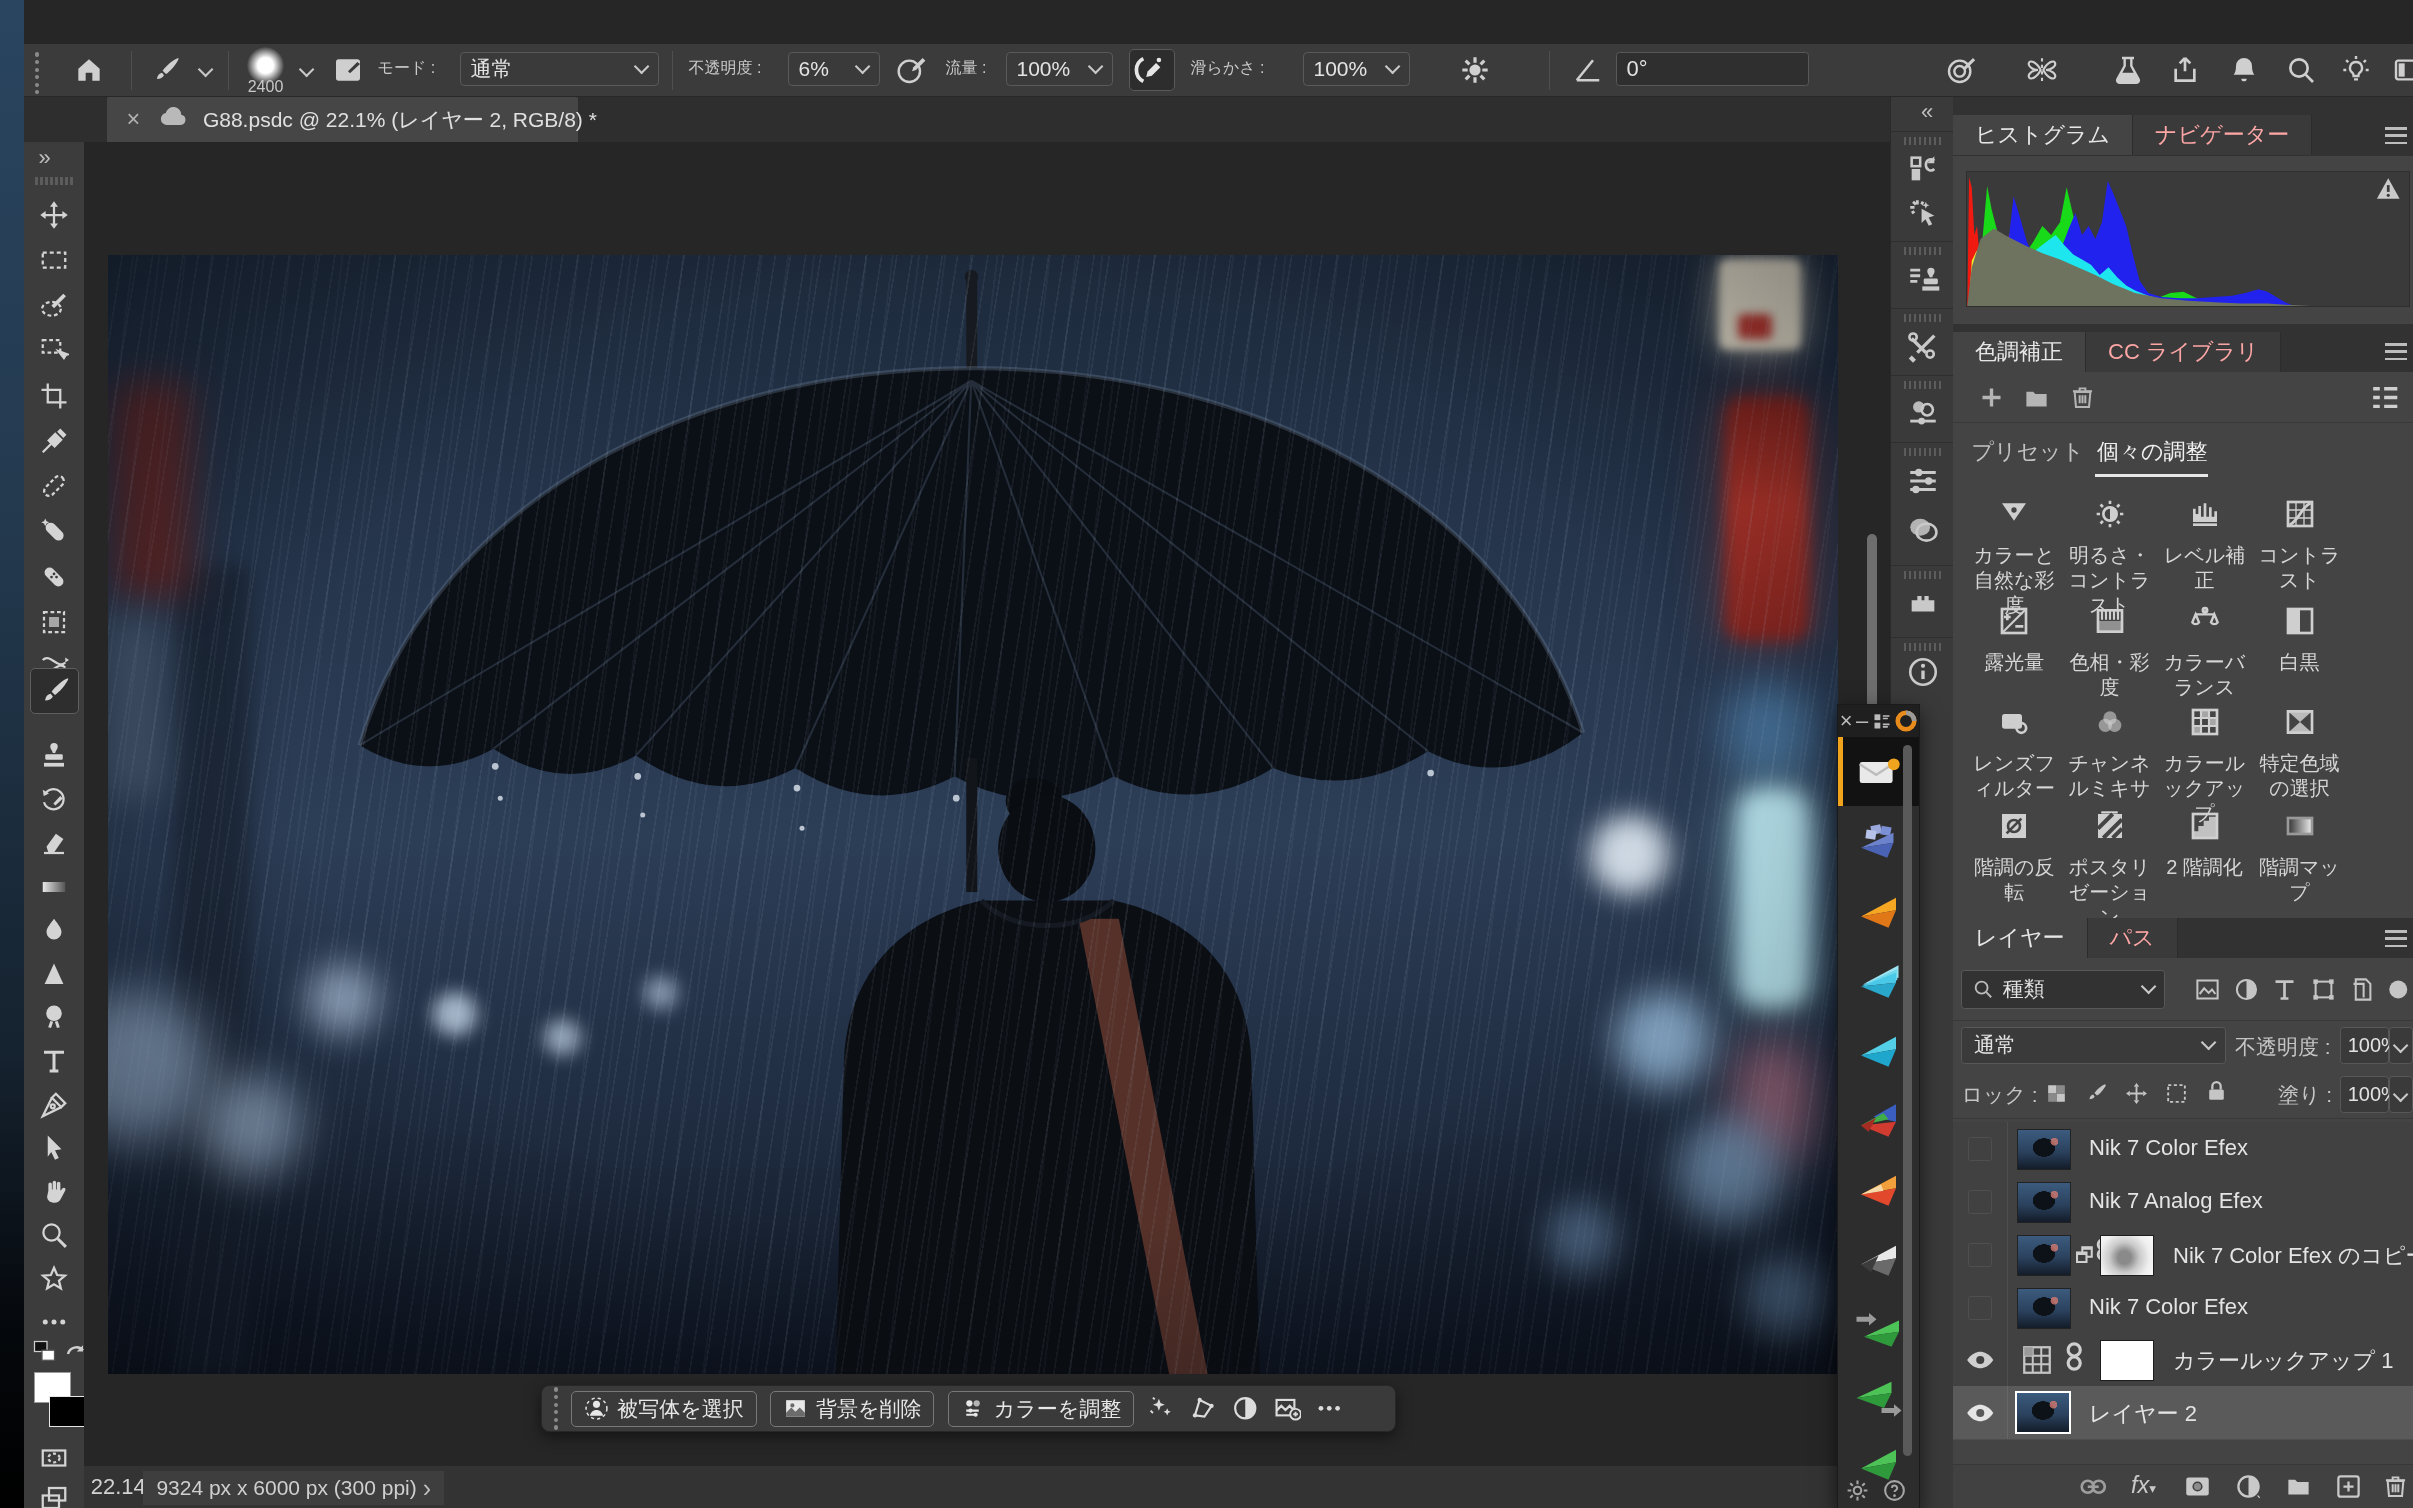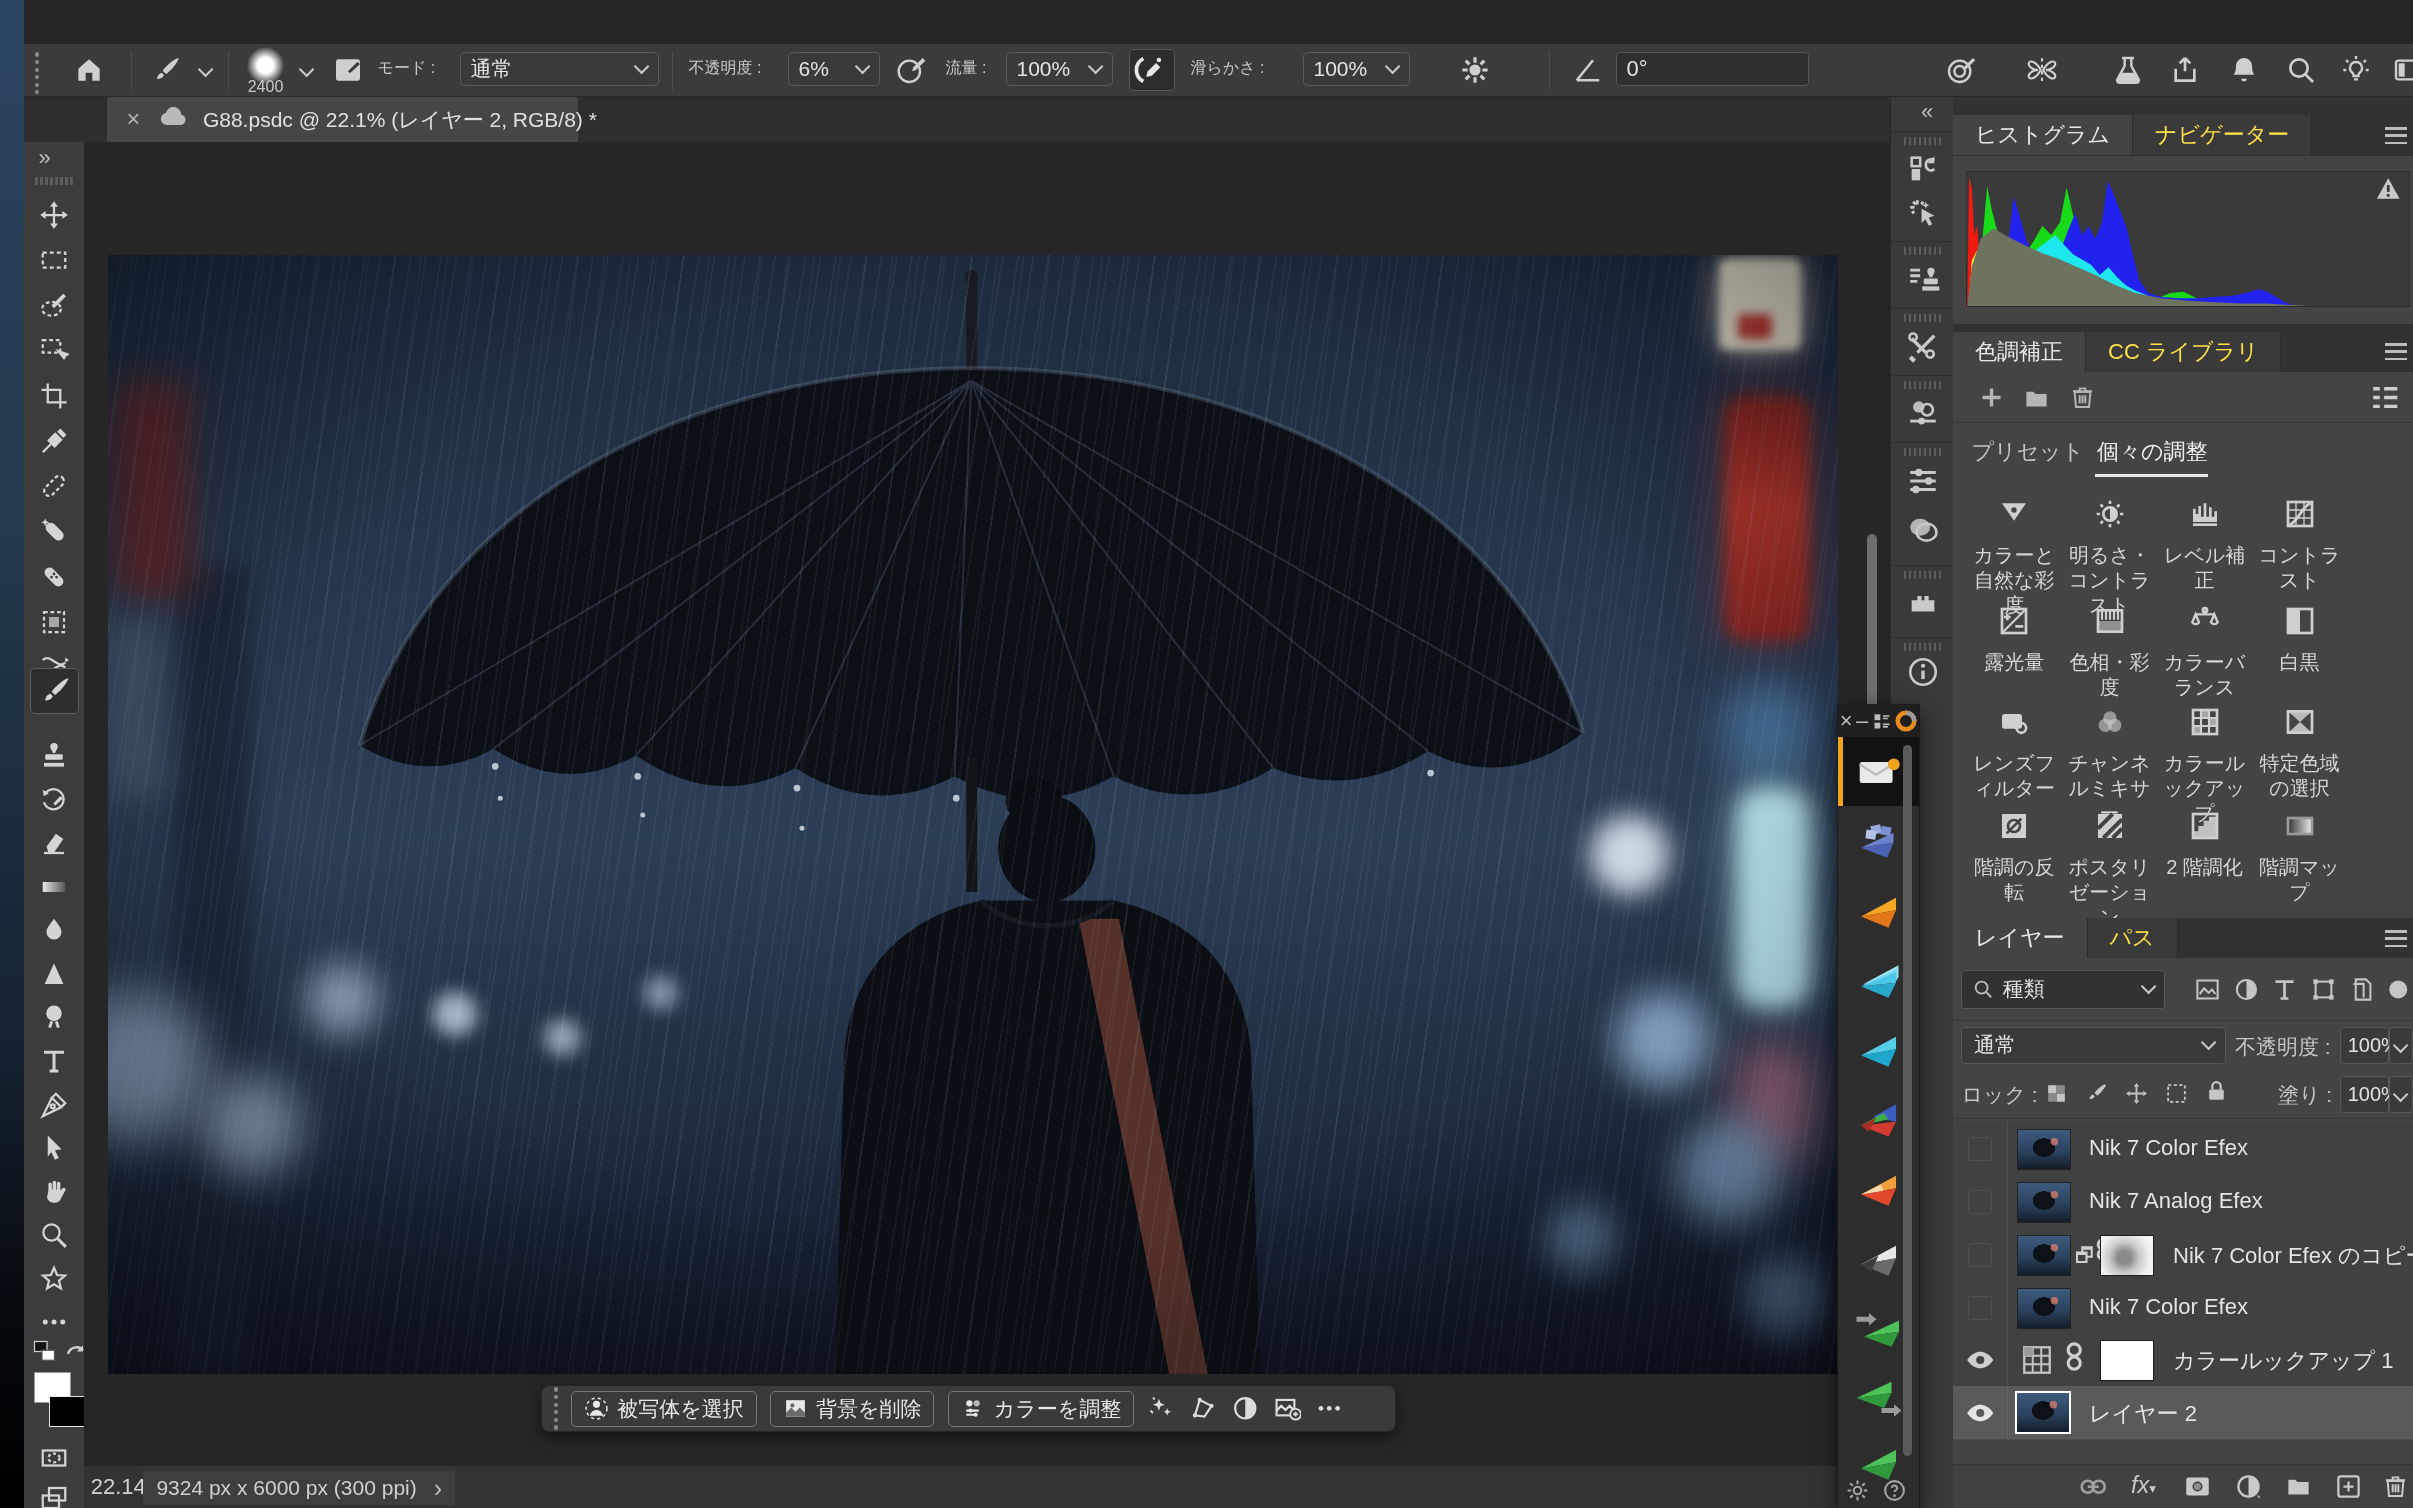--- a/index.html
+++ b/index.html
@@ -33,33 +33,33 @@
   .rain1{left:0;top:0;width:100%;height:100%;background:repeating-linear-gradient(99deg,transparent 0 13.4px,rgba(205,220,240,0.07) 13.4px 15px);}
   .rain2{left:0;top:0;width:100%;height:100%;background:repeating-linear-gradient(97deg,transparent 0 24px,rgba(185,205,230,0.05) 24px 26px);}
   .vig{left:0;top:0;width:100%;height:100%;background:radial-gradient(ellipse at 50% 45%,rgba(0,0,0,0) 55%,rgba(5,8,14,0.55) 100%);}
   
   .taskbar{left:457px;top:1243px;width:855px;height:47px;background:#3a3a3a;border:0.8px solid #272727;border-radius:8.4px;box-shadow:0 5px 15px rgba(0,0,0,.5);display:flex;align-items:center;padding:0 11.7px;box-sizing:border-box;gap:13.4px;}
   .tbbtn{height:34px;border:0.8px solid #787878;border-radius:5px;display:flex;align-items:center;gap:8.4px;padding:0 11.7px;color:#e8e8e8;font-size:21px;white-space:nowrap;}
   .grip{display:flex;flex-direction:column;gap:3.4px;}
   .grip i{display:block;width:4.2px;height:4.2px;border-radius:50%;background:#8b8b8b;}
   
   .statusbar{left:84px;top:1465px;width:1806px;height:44px;background:#333333;border-top:0.8px solid #272727;}
-  .dimbox{left:59px;top:5px;height:34px;background:#3e3e3e;display:flex;align-items:center;padding:0 13.4px;color:#cfcfcf;font-size:21px;gap:17px;}
+  .dimbox{left:59px;top:5px;height:34px;background:#3e3e3e;display:flex;align-items:center;padding:0 13.4px;color:#cfcfcf;font-size:21px;gap:6px;}
   
   .dock{left:1890px;top:97px;width:63px;height:1411px;background:#3a3a3a;border-left:0.8px solid #2a2a2a;}
   .dock .sec{position:absolute;left:0;width:63px;border-top:0.8px solid #2e2e2e;}
   .hgrip{display:flex;gap:2.5px;justify-content:center;}
   .hgrip i{width:2.5px;height:7.5px;background:#5c5c5c;display:block;}
   .dicon{left:0;width:63px;display:flex;justify-content:center;color:#c9c9c9;}
   .dicon svg{stroke:#c9c9c9;fill:none;stroke-width:1.8;}
   .dicon .fill{fill:#c9c9c9;stroke:none;}
   
   .rpanel{left:1953px;top:97px;width:461px;height:1411px;background:#323232;}
   .ptabs{position:absolute;left:0;width:461px;height:40px;background:#323232;display:flex;}
-  .ptab{height:40px;display:flex;align-items:center;padding:0 22px;font-size:22px;color:#fde047;background:#3a3a3a;border-right:0.8px solid #2c2c2c;}
+  .ptab{height:40px;display:flex;align-items:center;padding:0 22px;font-size:22px;color:#fca5a5;background:#3a3a3a;border-right:0.8px solid #2c2c2c;}
   .ptab.on{background:#444444;color:#e6e6e6;}
   .pbody{position:absolute;left:0;width:461px;background:#444444;}
   .pmenu{position:absolute;right:6.7px;width:22px;height:17px;display:flex;flex-direction:column;justify-content:space-between;}
   .pmenu i{display:block;height:2.5px;background:#bdbdbd;}
   .adjcell{position:absolute;width:99px;text-align:center;color:#d6d6d6;}
   .adjcell .lab{font-size:20px;line-height:25px;margin-top:6.7px;}
   .adjcell svg{stroke:#cfcfcf;fill:none;stroke-width:2;}
   .adjcell .fill{fill:#cfcfcf;stroke:none;}
   .lrow{position:absolute;left:0;width:461px;height:53px;border-bottom:0.8px solid #4e4e4e;background:#414141;}
   .lrow.sel{background:#5a5a5a;}

